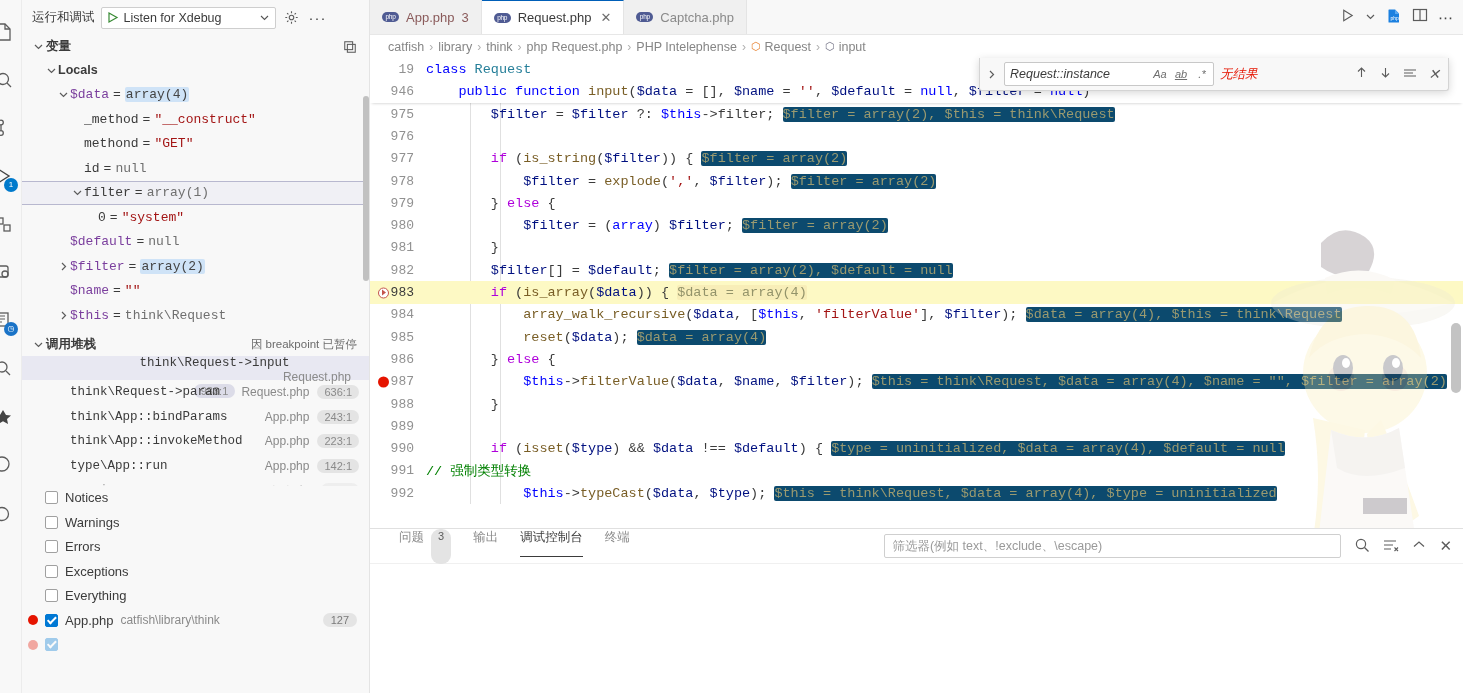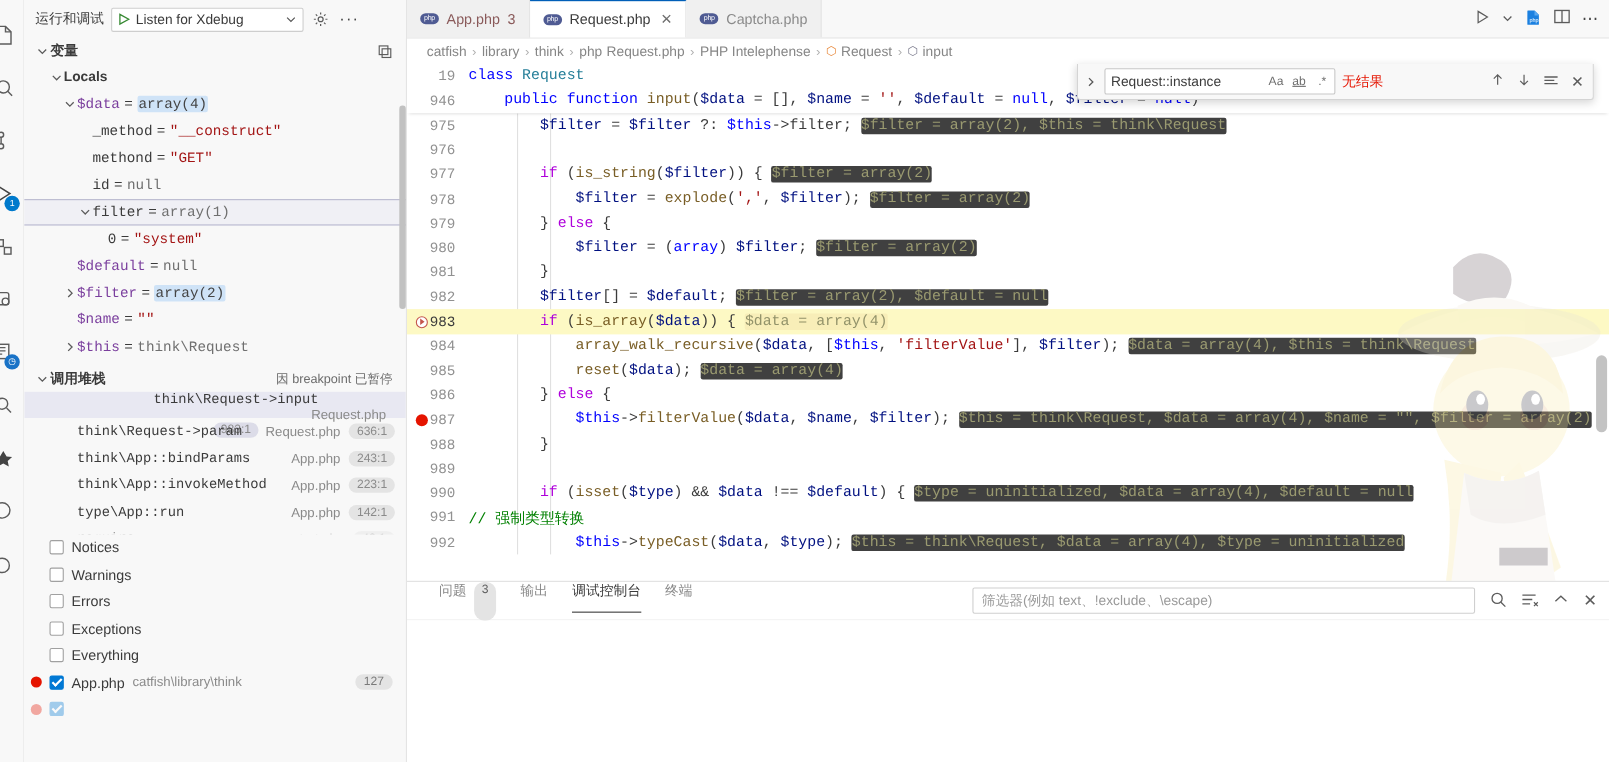--- a/index.html
+++ b/index.html
@@ -260,38 +260,39 @@
   
   .k  { color: #af00db; }   
   .k2 { color: #0000ff; }   
   .var{ color: #001080; }
   .fn { color: #795e26; }
   .str{ color: #a31515; }
   .cm { color: #008000; }
   .ty { color: #267f99; }
   .pl { color: #3b3b3b; }
   .inl {
-    background: #404040; color: #9a9a70;
+    background: #0c4a6e; color: #9a9a70;
     border-radius: 2px;
     font-family: Liberation Mono, monospace;
   }
   .inl-d { background: #f8eeb8; color: #93936a; border-radius:2px;}
 
   
   .findwidget {
     position: absolute; top: 58px; right: 14px;
     height: 33px; width: 470px;
     background: #f8f8f8;
     border: 1px solid #d4d4d4;
     border-top: none;
     box-shadow: 0 2px 8px rgba(0,0,0,.16);
     display: flex; align-items: center;
     padding: 0 6px 0 4px;
     gap: 6px; z-index: 20;
     border-radius: 0 0 3px 3px;
+    font-style: italic;
   }
   .fw-chev { color:#5c5c5c; width:14px; display:flex; align-items:center; justify-content:center;}
   .fw-input {
     flex: 0 0 210px; height: 24px; background: #fff;
     border: 1px solid #c8c8c8; border-radius:2px;
     display: flex; align-items: center; padding: 0 3px 0 5px; gap: 5px;
   }
   .fw-input .val { flex:1; font-size:12.5px; color:#3b3b3b; }
   .fw-opt { color:#6e6e6e; font-size: 11px; width:16px; text-align:center; }
   .fw-count { color: #e51400; font-size: 12.5px; white-space: nowrap; }

